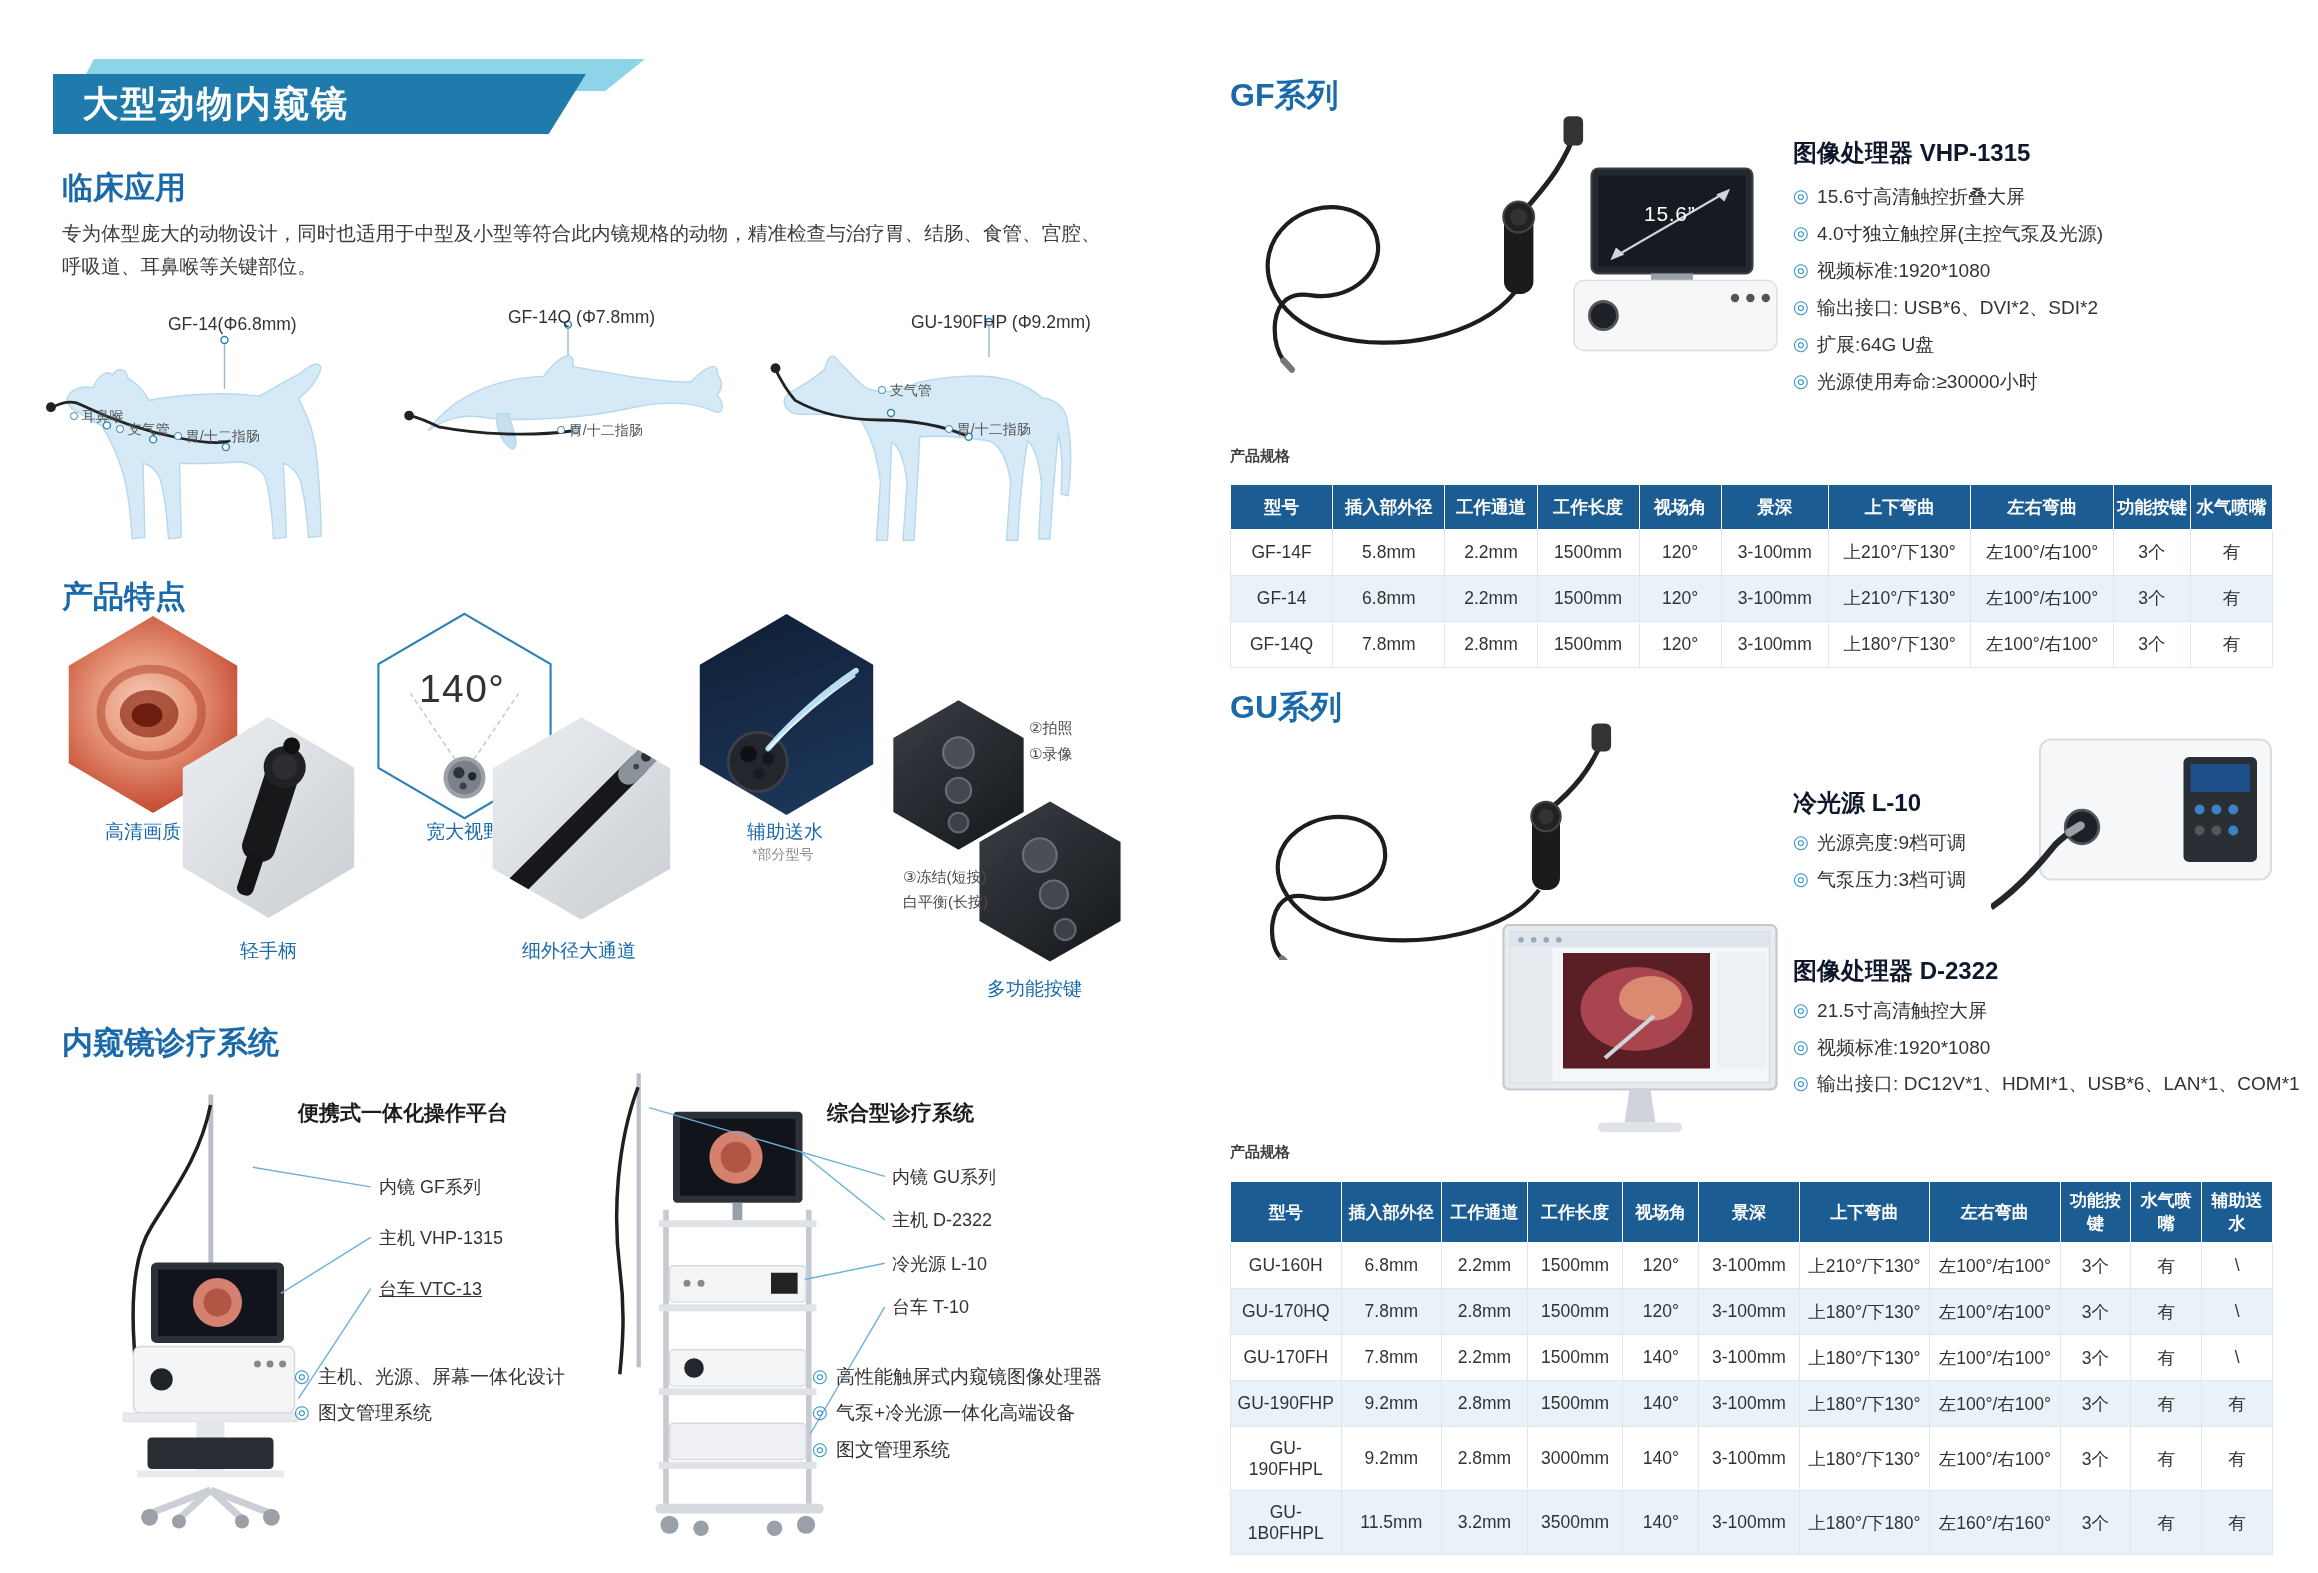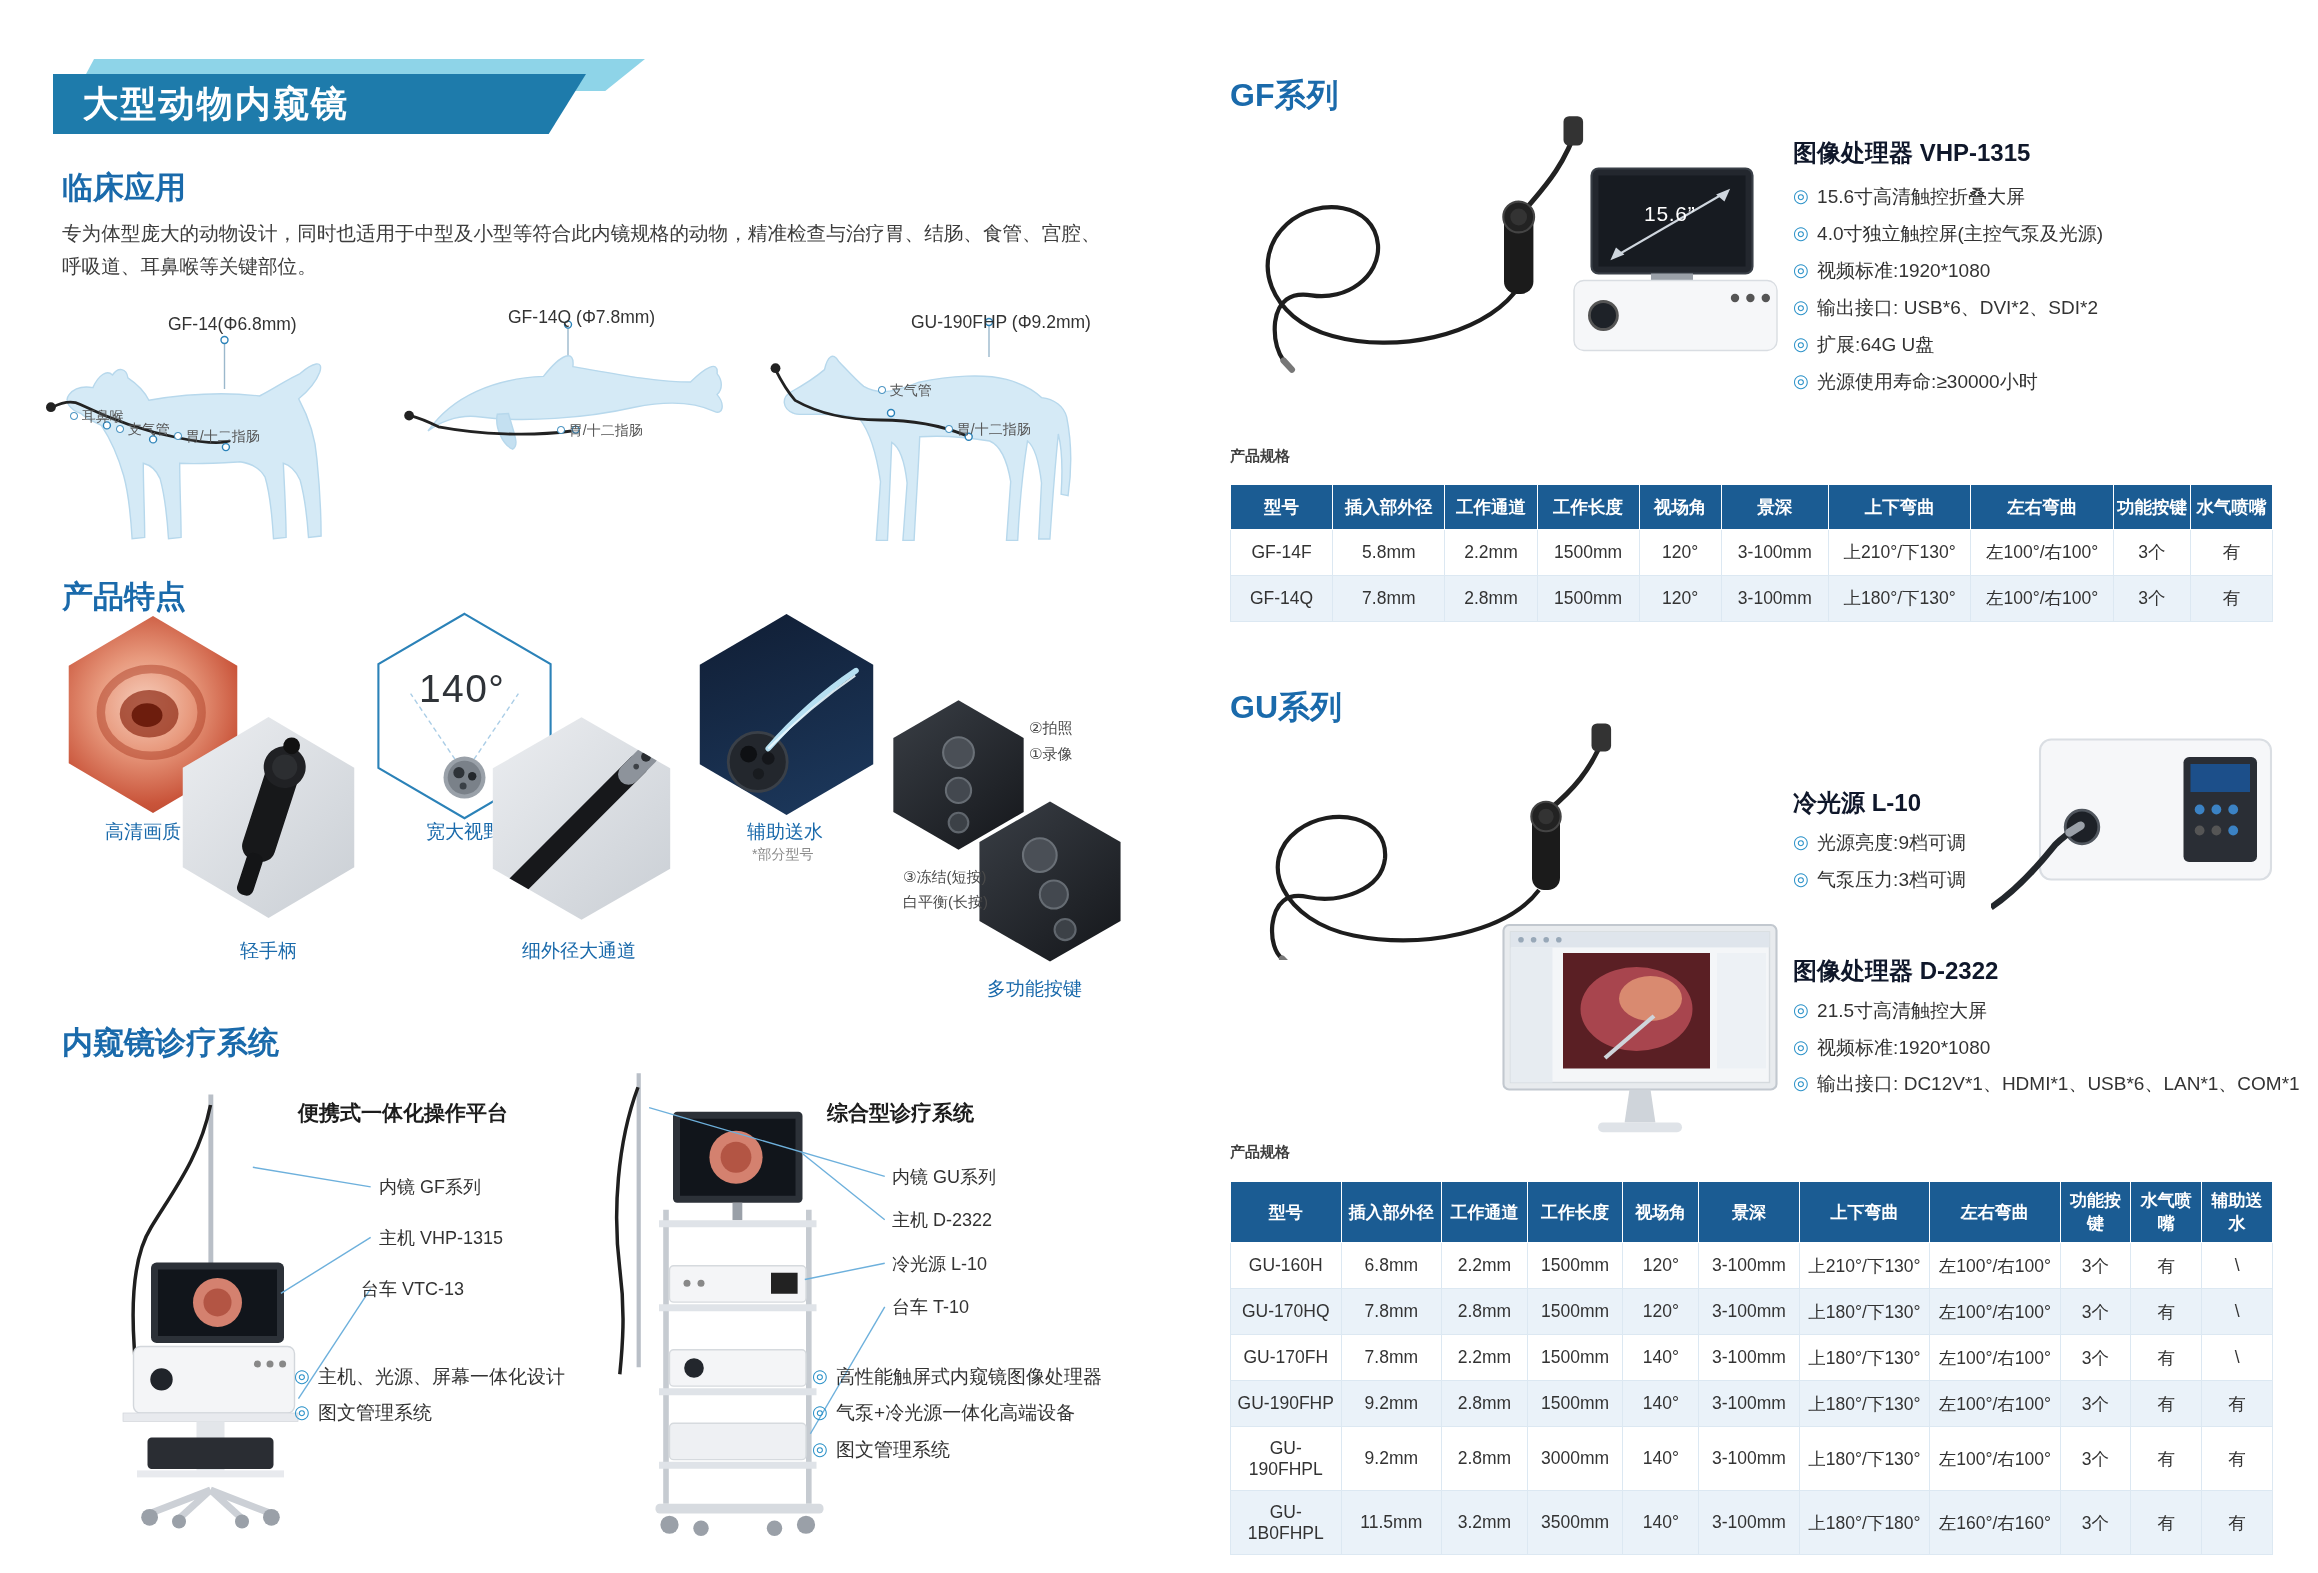--- a/index.html
+++ b/index.html
@@ -274,21 +274,21 @@
     <line x1="433" y1="313" x2="330" y2="470" stroke="#6db0dc" stroke-width="2"></line>
     <line x1="1166" y1="153" x2="830" y2="55" stroke="#6db0dc" stroke-width="2"></line>
     <line x1="1166" y1="215" x2="1048" y2="120" stroke="#6db0dc" stroke-width="2"></line>
     <line x1="1166" y1="277" x2="1052" y2="300" stroke="#6db0dc" stroke-width="2"></line>
     <line x1="1166" y1="339" x2="1060" y2="520" stroke="#6db0dc" stroke-width="2"></line>
   </svg>
 
   <div class="cart-title abs" style="left:298px;top:1099px;">便携式一体化操作平台</div>
   <div class="callout abs" style="left:379px;top:1175px;">内镜 GF系列</div>
   <div class="callout abs" style="left:379px;top:1226px;">主机 VHP-1315</div>
-  <div class="callout abs" style="left:361px;top:1277px;">台车 VTC-13</div>
+  <div class="callout abs" style="left:379px;top:1277px;text-decoration:underline;">台车 VTC-13</div>
   <div class="bullet abs" style="left:294px;top:1364px;">
     <span class="ico">◎</span>
     <span>主机、光源、屏幕一体化设计</span>
   </div>
   <div class="bullet abs" style="left:294px;top:1400px;">
     <span class="ico">◎</span>
     <span>图文管理系统</span>
   </div>
 
   <div class="cart-title abs" style="left:827px;top:1099px;">综合型诊疗系统</div>
@@ -377,20 +377,32 @@
             <th>上下弯曲</th>
             <th>左右弯曲</th>
             <th>功能按键</th>
             <th>水气喷嘴</th>
           </tr>
         </thead>
         <tbody>
           <tr>
             <td>GF-14F</td>
             <td>5.8mm</td>
+            <td>2.2mm</td>
+            <td>1500mm</td>
+            <td>120°</td>
+            <td>3-100mm</td>
+            <td>上210°/下130°</td>
+            <td>左100°/右100°</td>
+            <td>3个</td>
+            <td>有</td>
+          </tr>
+          <tr>
+            <td>GF-14</td>
+            <td>6.8mm</td>
             <td>2.2mm</td>
             <td>1500mm</td>
             <td>120°</td>
             <td>3-100mm</td>
             <td>上210°/下130°</td>
             <td>左100°/右100°</td>
             <td>3个</td>
             <td>有</td>
           </tr>
           <tr>

